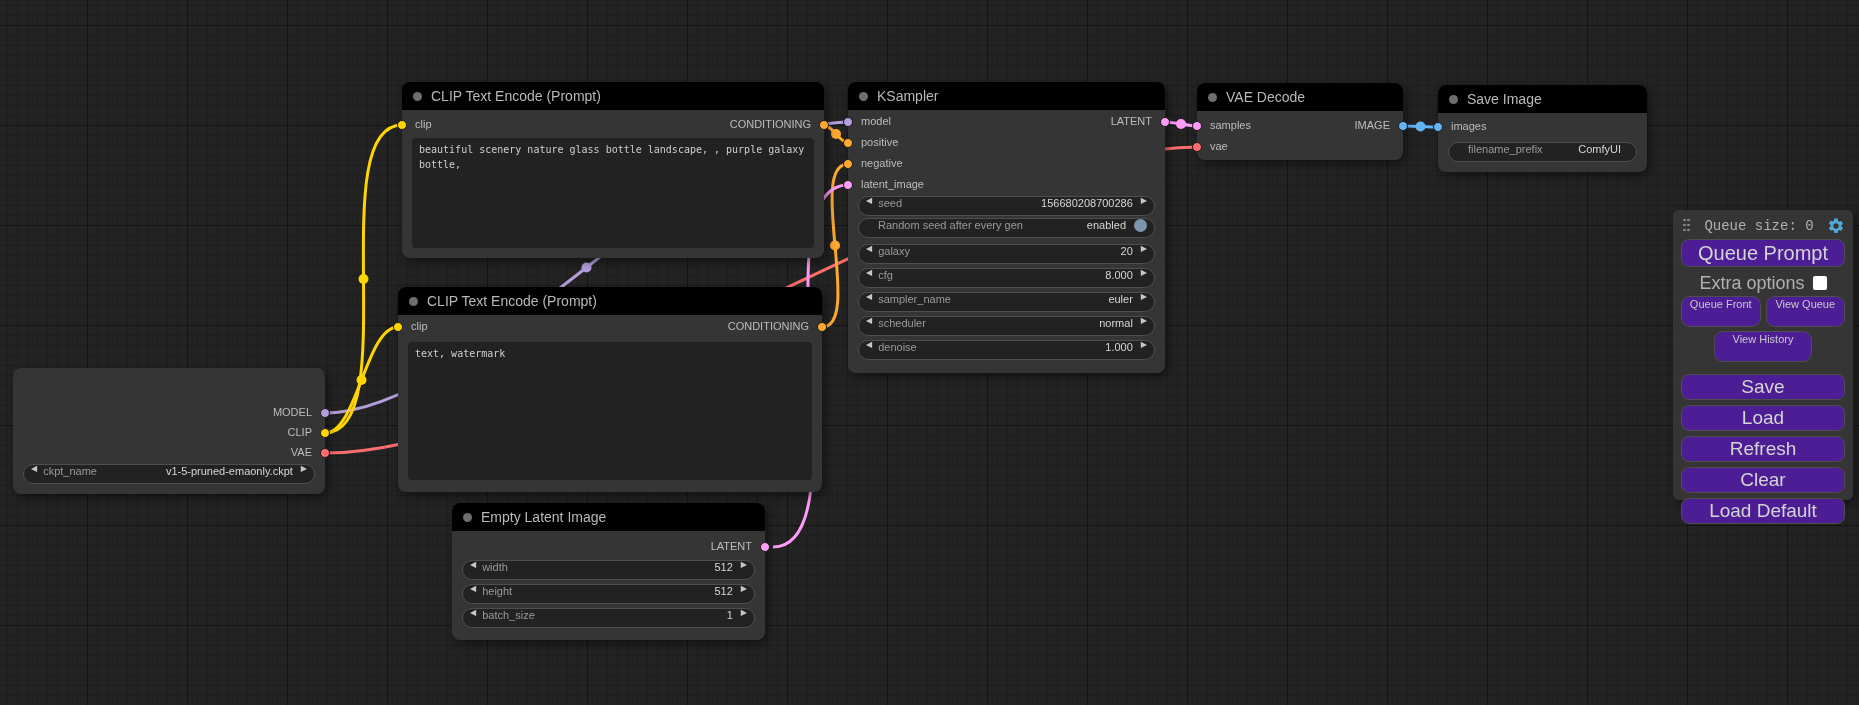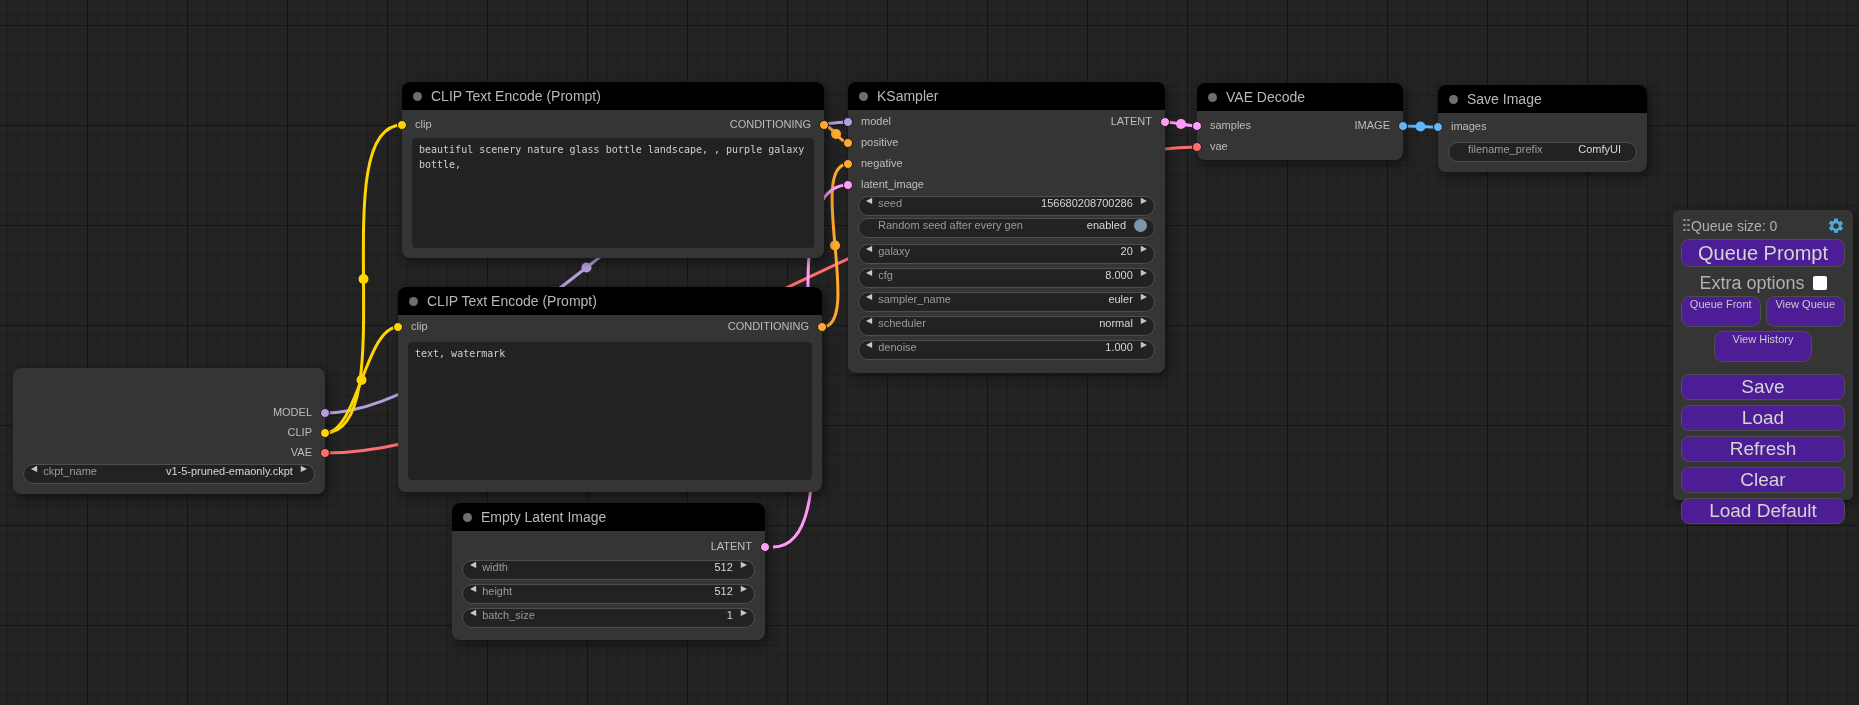--- a/index.html
+++ b/index.html
@@ -39,21 +39,21 @@
   .textbox{position:absolute;left:10px;right:10px;background:#222222;border-radius:4px;
     padding:5px 7px;font-family:"DejaVu Sans Mono",monospace;font-size:10px;line-height:1.45;
     color:#cfcfcf;box-sizing:border-box;white-space:pre-wrap;word-break:break-word;overflow:hidden;}
   
   .panel{position:absolute;left:1673px;top:210px;width:180px;height:290px;background:#353535;
     border-radius:6px;box-shadow:3px 4px 10px rgba(0,0,0,.45);z-index:4;box-sizing:border-box;
     padding:6px 8px;}
   .panel-header{display:flex;align-items:center;height:20px;margin-bottom:3px;}
   .drag-dots{display:grid;grid-template-columns:repeat(2,4px);grid-auto-rows:5px;margin-left:2px;flex:none;}
   .drag-dots i{width:2.5px;height:2.5px;background:#8a8a8a;border-radius:50%;}
-  .queue-size{flex:1;color:#b0b0b0;font-size:14px;}
+  .queue-size{flex:1;text-align:center;color:#b0b0b0;font-size:14px;font-family:Liberation Mono, monospace;}
   .gear{width:18px;height:18px;flex:none;cursor:pointer;}
   .btn{display:block;width:100%;background:#4c1d95;border:1px solid #4e4e4e;border-radius:8px;
     color:#d4d4d4;text-align:center;box-sizing:border-box;cursor:pointer;}
   .btn-queue{height:28px;line-height:26px;font-size:20px;margin:2px 0 7px;}
   .extra-row{display:flex;align-items:center;justify-content:center;gap:8px;height:18px;
     margin-bottom:4px;color:#b0b0b0;font-size:18px;}
   .checkbox{width:14px;height:14px;background:#ffffff;border-radius:2px;cursor:pointer;}
   .small-row{display:flex;gap:5px;margin-bottom:4px;}
   .btn-small{flex:1;height:31px;line-height:14px;font-size:11px;border-radius:9px;color:#c9c9c9;}
   .btn-history{width:98px;margin:0 auto 12px;}

